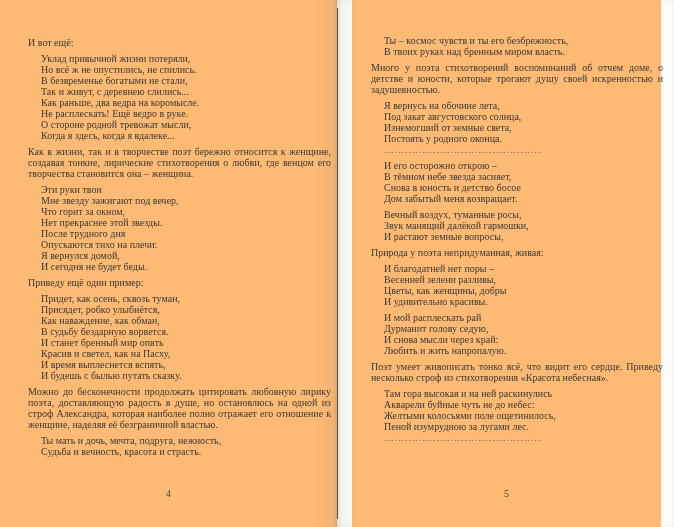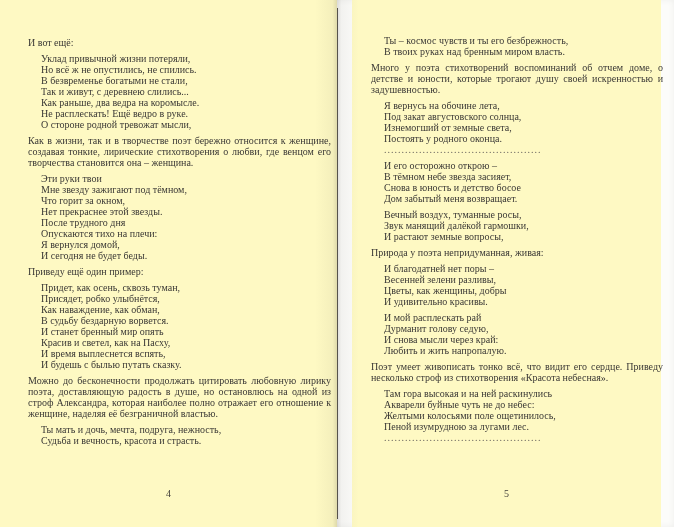--- a/index.html
+++ b/index.html
@@ -12,21 +12,21 @@
   .scan {
     position: relative;
     width: 674px; height: 527px;
     background: #fcfcfa;
     overflow: hidden;
     color: #3a3835;
     box-shadow: inset 0 0 6px rgba(0,0,0,0.06);
   }
   .page {
     position: absolute; top: 0; height: 527px;
-    background: #fef9c3;
+    background: #fdba74;
   }
   .page-left  { left: 0;    width: 337px; }
   .page-right { left: 352px; width: 309px; }
   .content {
     position: absolute;
     font-size: 10px;
     line-height: 11px;
     text-align: justify;
   }
   .page-left  .content { left: 28px; top: 37px; width: 303px; }
@@ -82,25 +82,26 @@
     <div class="content">
         <p class="prose">И вот ещё:</p>
         <div class="verse">
           <div class="verse-line">Уклад привычной жизни потеряли,</div>
           <div class="verse-line">Но всё ж не опустились, не спились.</div>
           <div class="verse-line">В безвременье богатыми не стали,</div>
           <div class="verse-line">Так и живут, с деревнею слились...</div>
           <div class="verse-line">Как раньше, два ведра на коромысле.</div>
           <div class="verse-line">Не расплескать! Ещё ведро в руке.</div>
           <div class="verse-line">О стороне родной тревожат мысли,</div>
+          <div class="verse-line">Когда я здесь, когда я вдалеке...</div>
         </div>
         <p class="prose">Как в жизни, так и в творчестве поэт бережно относится к женщине, создавая тонкие, лирические стихотворения о любви, где венцом его творчества становится она – женщина.</p>
         <div class="verse">
           <div class="verse-line">Эти руки твои</div>
-          <div class="verse-line">Мне звезду зажигают под тёмном,</div>
+          <div class="verse-line">Мне звезду зажигают под вечер,</div>
           <div class="verse-line">Что горит за окном,</div>
           <div class="verse-line">Нет прекраснее этой звезды.</div>
           <div class="verse-line">После трудного дня</div>
           <div class="verse-line">Опускаются тихо на плечи:</div>
           <div class="verse-line">Я вернулся домой,</div>
           <div class="verse-line">И сегодня не будет беды.</div>
         </div>
         <p class="prose">Приведу ещё один пример:</p>
         <div class="verse">
           <div class="verse-line">Придет, как осень, сквозь туман,</div>

